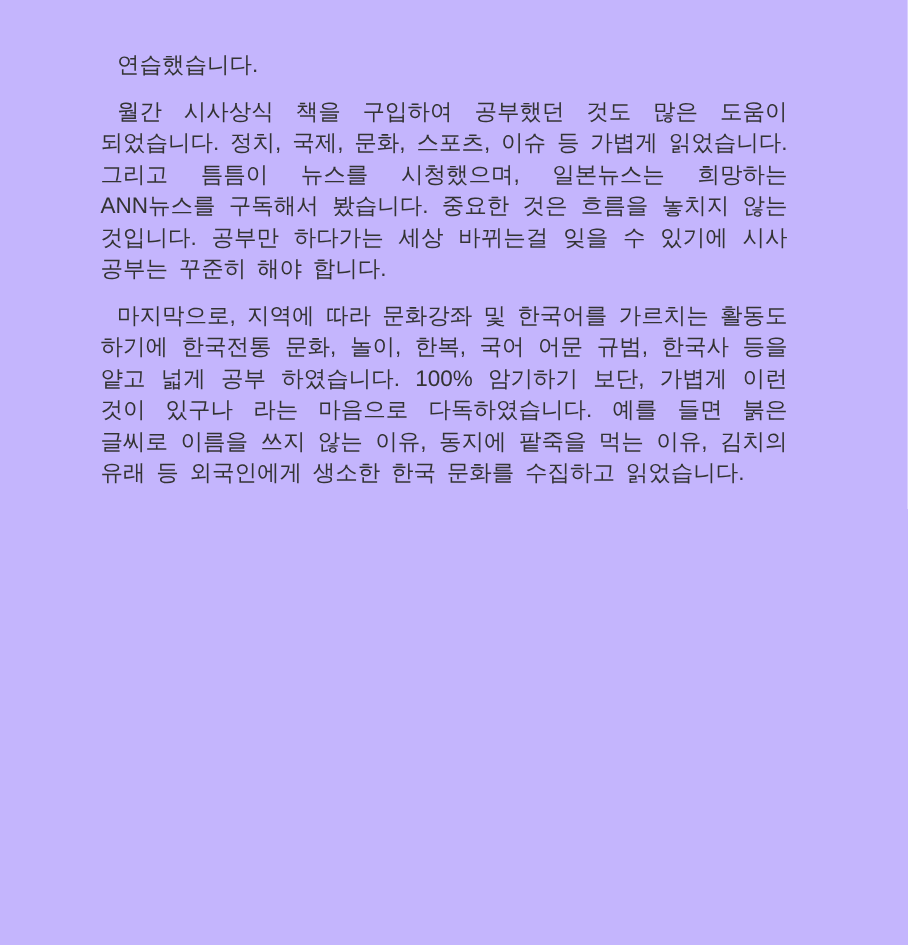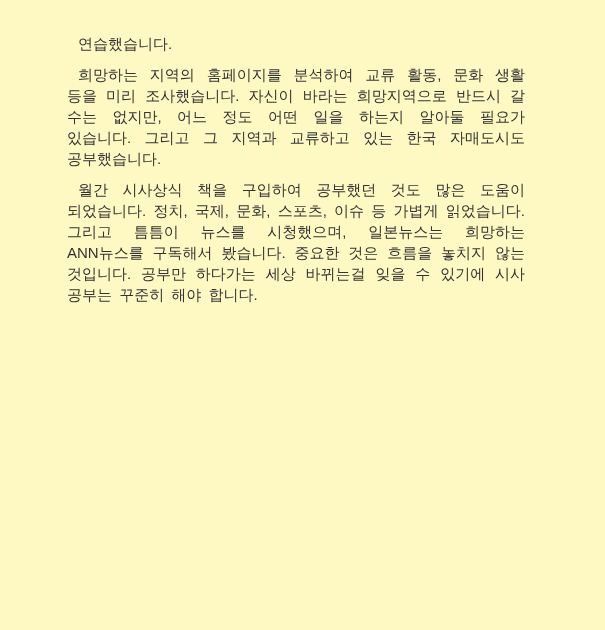--- a/index.html
+++ b/index.html
@@ -11,21 +11,21 @@
     width: 605px;
     height: 630px;
     overflow: hidden;
     font-family: "Liberation Sans", sans-serif;
   }
   .page {
     box-sizing: border-box;
     width: 605px;
     height: 630px;
     padding: 33px 80px 0 67px;
-    background: #fef9c3;
+    background: #c4b5fd;
   }
   .para {
     margin: 0 0 10px 0;
     font-size: 15px;
     line-height: 21px;
     color: #333333;
     text-align: justify;
     word-spacing: 3px;
     letter-spacing: 0;
     word-break: keep-all;
@@ -33,15 +33,15 @@
   }
   .para.indent {
     text-indent: 11px;
   }
 </style>
 </head>
 <body>
 
 <div class="page">
   <p class="para indent">연습했습니다.</p>
-  <p class="para indent">희망하는 지역의 홈페이지를 분석하여 교류 활동, 문화 생활 등을 미리 조사했습니다. 자신이 바라는 희망지역으로 반드시 갈 수는 없지만, 어느 정도 어떤 일을 하는지 알아둘 필요가 있습니다. 그리고 그 지역과 교류하고 있는 한국 자매도시도 공부했습니다.</p>
   <p class="para indent">월간 시사상식 책을 구입하여 공부했던 것도 많은 도움이 되었습니다. 정치, 국제, 문화, 스포츠, 이슈 등 가볍게 읽었습니다. 그리고 틈틈이 뉴스를 시청했으며, 일본뉴스는 희망하는 ANN뉴스를 구독해서 봤습니다. 중요한 것은 흐름을 놓치지 않는 것입니다. 공부만 하다가는 세상 바뀌는걸 잊을 수 있기에 시사 공부는 꾸준히 해야 합니다.</p>
+  <p class="para indent">마지막으로, 지역에 따라 문화강좌 및 한국어를 가르치는 활동도 하기에 한국전통 문화, 놀이, 한복, 국어 어문 규범, 한국사 등을 얕고 넓게 공부 하였습니다. 100% 암기하기 보단, 가볍게 이런 것이 있구나 라는 마음으로 다독하였습니다. 예를 들면 붉은 글씨로 이름을 쓰지 않는 이유, 동지에 팥죽을 먹는 이유, 김치의 유래 등 외국인에게 생소한 한국 문화를 수집하고 읽었습니다.</p>
 </div>
 
 </body></html>

